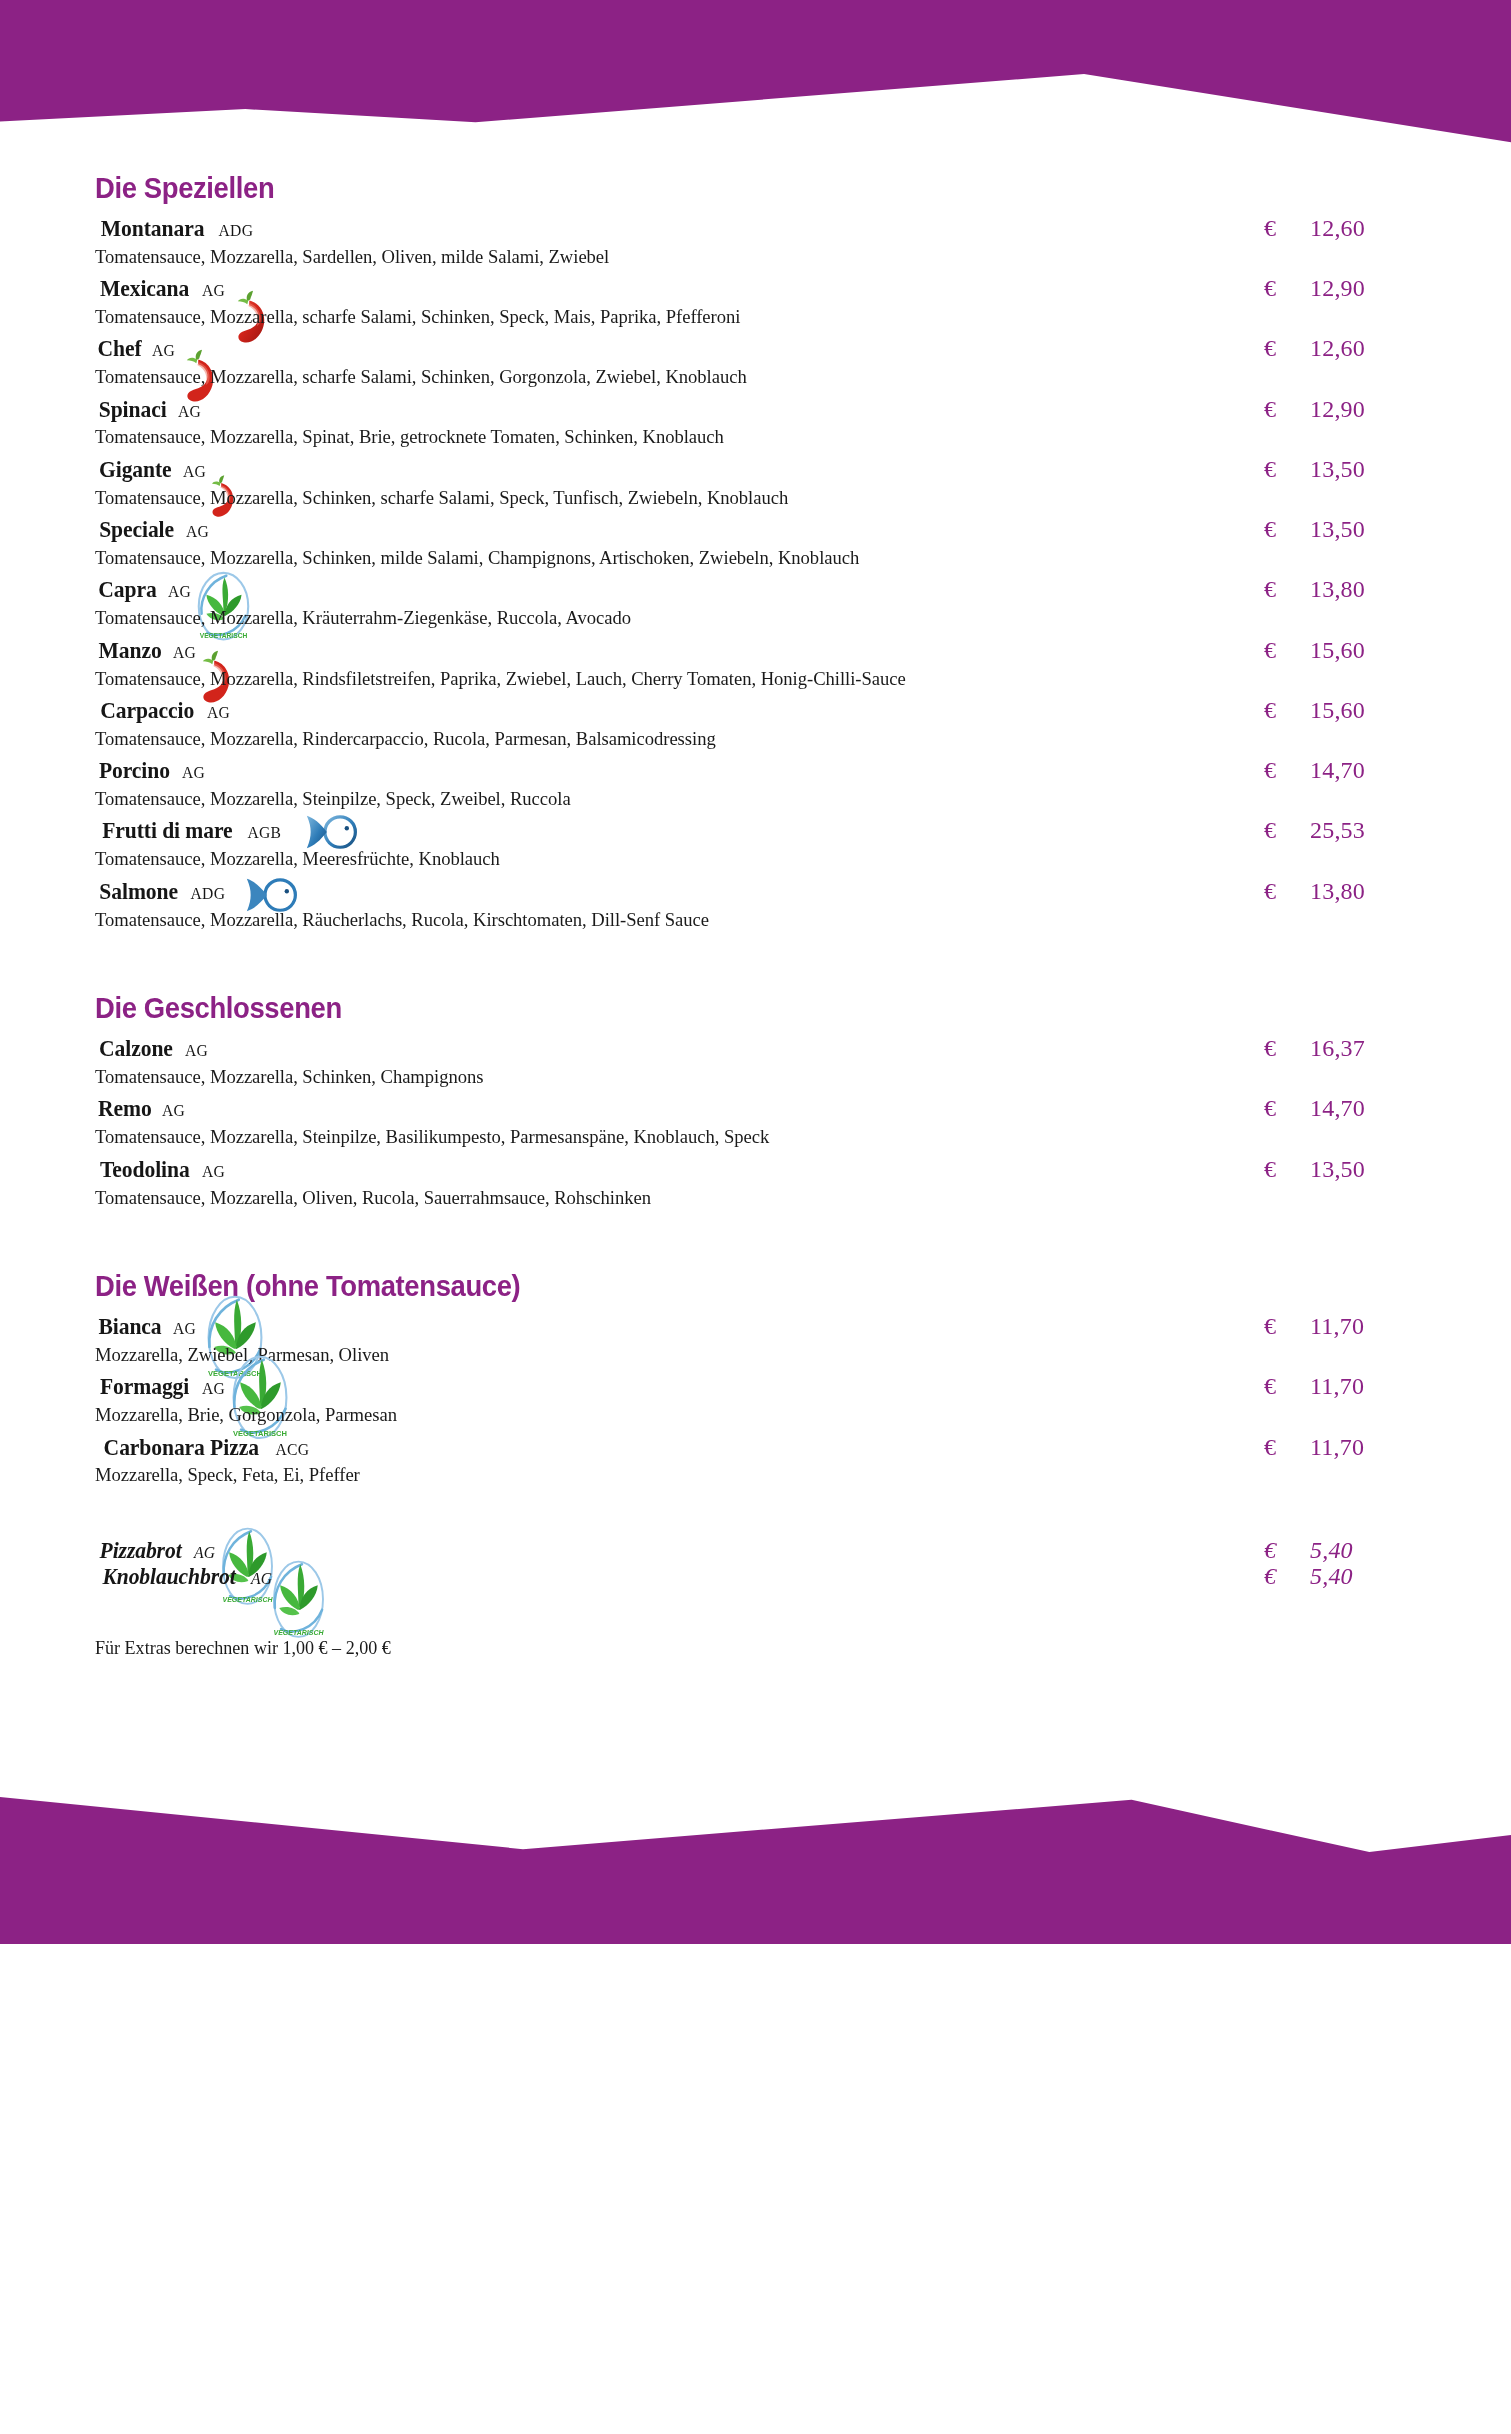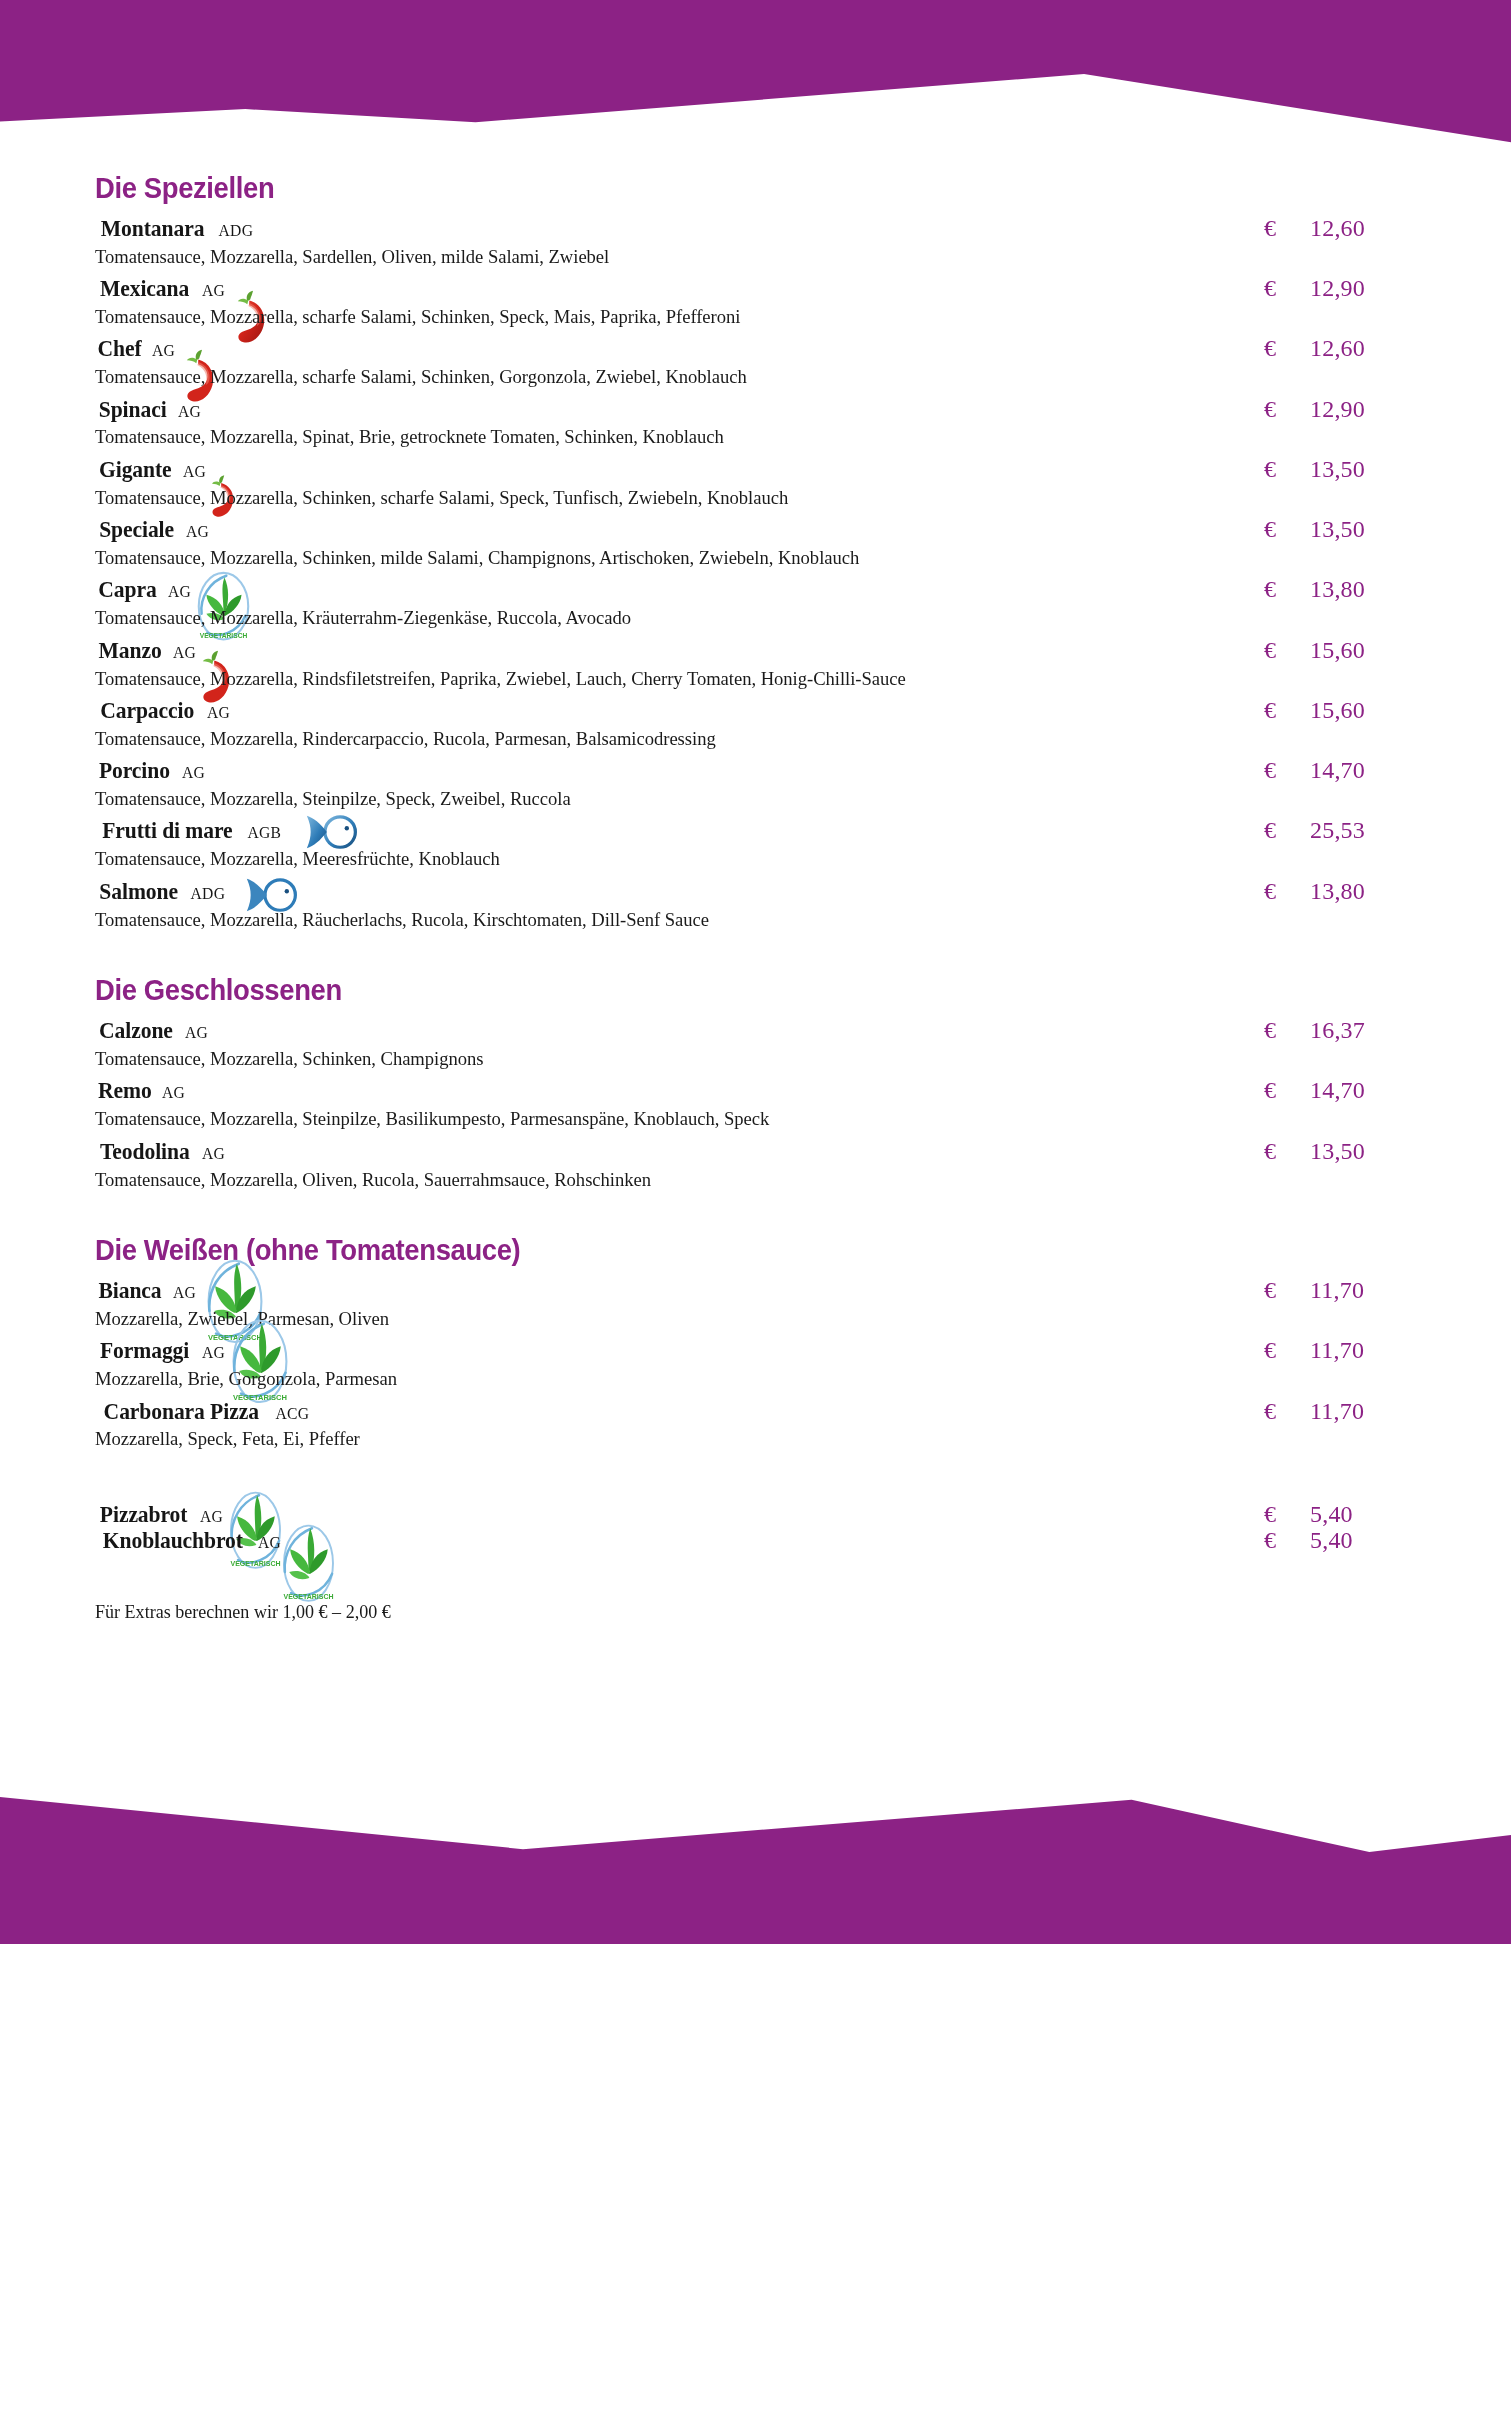--- a/index.html
+++ b/index.html
@@ -33,21 +33,21 @@
   }
   .content {
     position: absolute;
     left: 95px;
     top: 173px;
     width: 1322px;
   }
 
   
   .section { margin: 0 0 0 0; }
-  .section + .section { margin-top: 42px; }
+  .section + .section { margin-top: 60px; }
 
   .section-title {
     font-family: "Liberation Sans", "DejaVu Sans", sans-serif;
     font-weight: bold;
     font-size: 29.5px;
     letter-spacing: -0.4px;
     color: #8C2285;
     line-height: 1.0;
     margin: 0 0 13.3px 0;
     transform: scaleX(0.93);
@@ -113,21 +113,21 @@
     line-height: 1.42;
     margin: 2.9px 0 0 0;
     letter-spacing: -0.05px;
     max-width: 1255px;
     transform: scaleX(0.955);
     transform-origin: left top;
   }
   .item + .item { margin-top: 5.7px; }
 
   
-  .plain-row { margin-top: 0; }
+  .plain-row { margin-top: 0; font-style: italic; }
   .plain-row + .plain-row { margin-top: 2px; }
 
   .footnote {
     font-family: "Liberation Serif", "DejaVu Serif", serif;
     font-size: 19px;
     color: #1a1a1a;
     margin-top: 49px;
     transform: scaleX(0.95);
     transform-origin: left top;
     white-space: nowrap;

